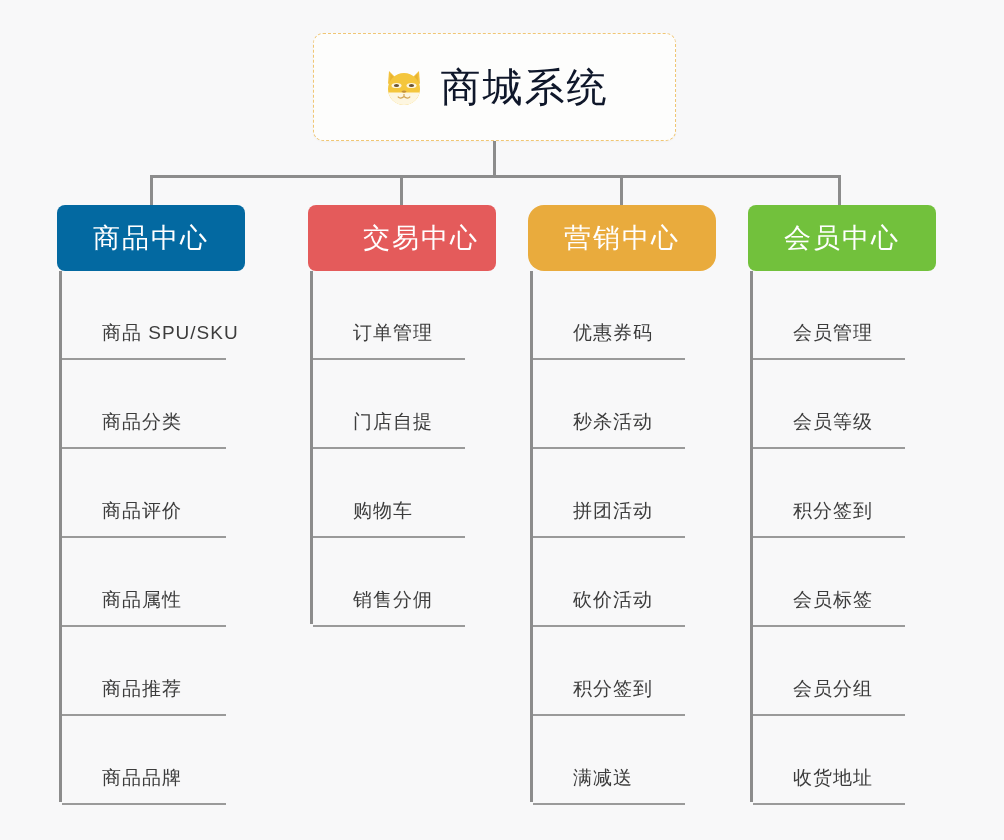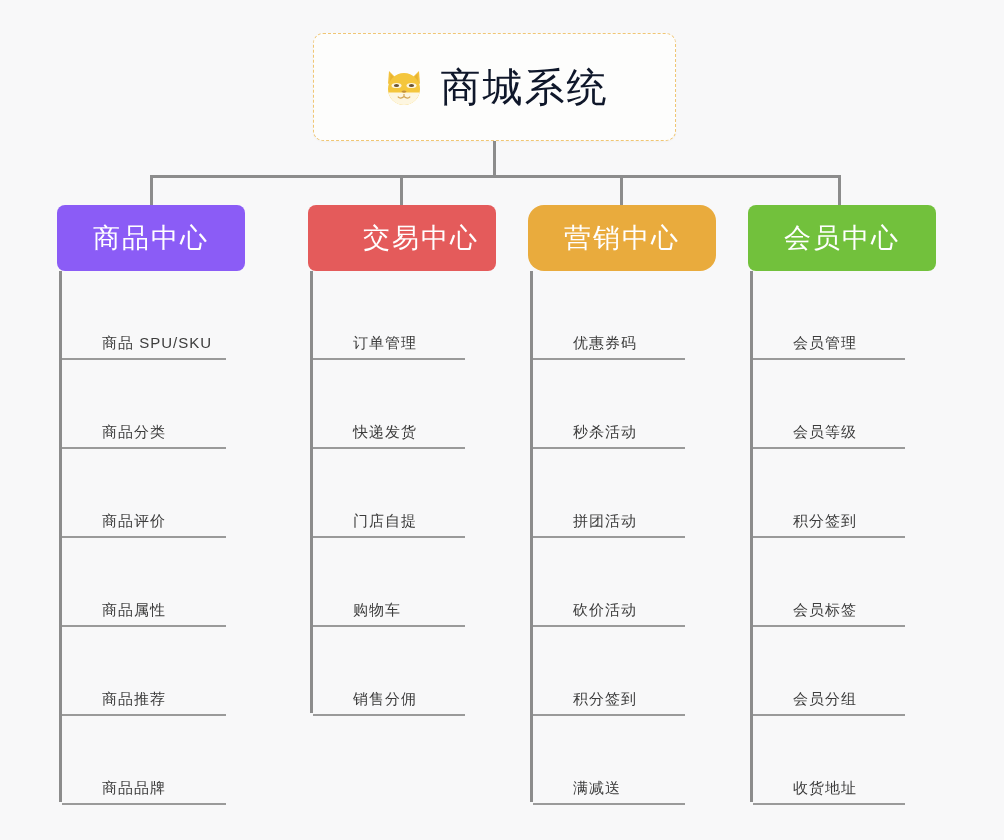--- a/index.html
+++ b/index.html
@@ -98,24 +98,24 @@
   }
   .leaf {
     position: relative;
     box-sizing: border-box;
     height: 89px;
     display: flex;
     align-items: flex-end;
     padding-left: 42px;
   }
   .leaf-label {
-    font-size: 15px;
+    font-size: 19px;
     color: #3c3c3c;
     white-space: nowrap;
-    padding-bottom: 7px;
+    padding-bottom: 14px;
     letter-spacing: 1px;
   }
   .leaf-rule {
     position: absolute;
     left: 2px;
     bottom: 0;
     height: 2px;
     background: #9a9a9a;
   }
 
@@ -154,21 +154,21 @@
   <div class="conn conn-v" style="left: 493px; top: 141px; height: 36px; background: rgb(140, 140, 140);"></div>
 
   <div class="conn conn-h" style="left: 150px; top: 175px; width: 690px; background: rgb(140, 140, 140);"></div>
 
   <div class="conn conn-v" style="left: 150px; top: 175px; height: 32px; background: rgb(140, 140, 140);"></div>
   <div class="conn conn-v" style="left: 400px; top: 175px; height: 32px; background: rgb(140, 140, 140);"></div>
   <div class="conn conn-v" style="left: 620px; top: 175px; height: 32px; background: rgb(140, 140, 140);"></div>
   <div class="conn conn-v" style="left: 838px; top: 175px; height: 32px; background: rgb(140, 140, 140);"></div>
 
   <div class="column col-0">
-    <div class="col-head" style="background: #8b5cf6;">
+    <div class="col-head" style="background: #0369a1;">
       <span>商品中心</span>
     </div>
     <div class="col-body">
       <div class="spine"></div>
       <div class="leaf">
         <span class="leaf-label">商品 SPU/SKU</span>
         <span class="leaf-rule" style="width: 164px;"></span>
       </div>
       <div class="leaf">
         <span class="leaf-label">商品分类</span>
@@ -197,24 +197,20 @@
     <div class="col-head" style="background: rgb(228, 91, 91); padding-left: 38px;">
       <span>交易中心</span>
     </div>
     <div class="col-body">
       <div class="spine"></div>
       <div class="leaf">
         <span class="leaf-label">订单管理</span>
         <span class="leaf-rule" style="width: 152px;"></span>
       </div>
       <div class="leaf">
-        <span class="leaf-label">快递发货</span>
-        <span class="leaf-rule" style="width: 152px;"></span>
-      </div>
-      <div class="leaf">
         <span class="leaf-label">门店自提</span>
         <span class="leaf-rule" style="width: 152px;"></span>
       </div>
       <div class="leaf">
         <span class="leaf-label">购物车</span>
         <span class="leaf-rule" style="width: 152px;"></span>
       </div>
       <div class="leaf">
         <span class="leaf-label">销售分佣</span>
         <span class="leaf-rule" style="width: 152px;"></span>

